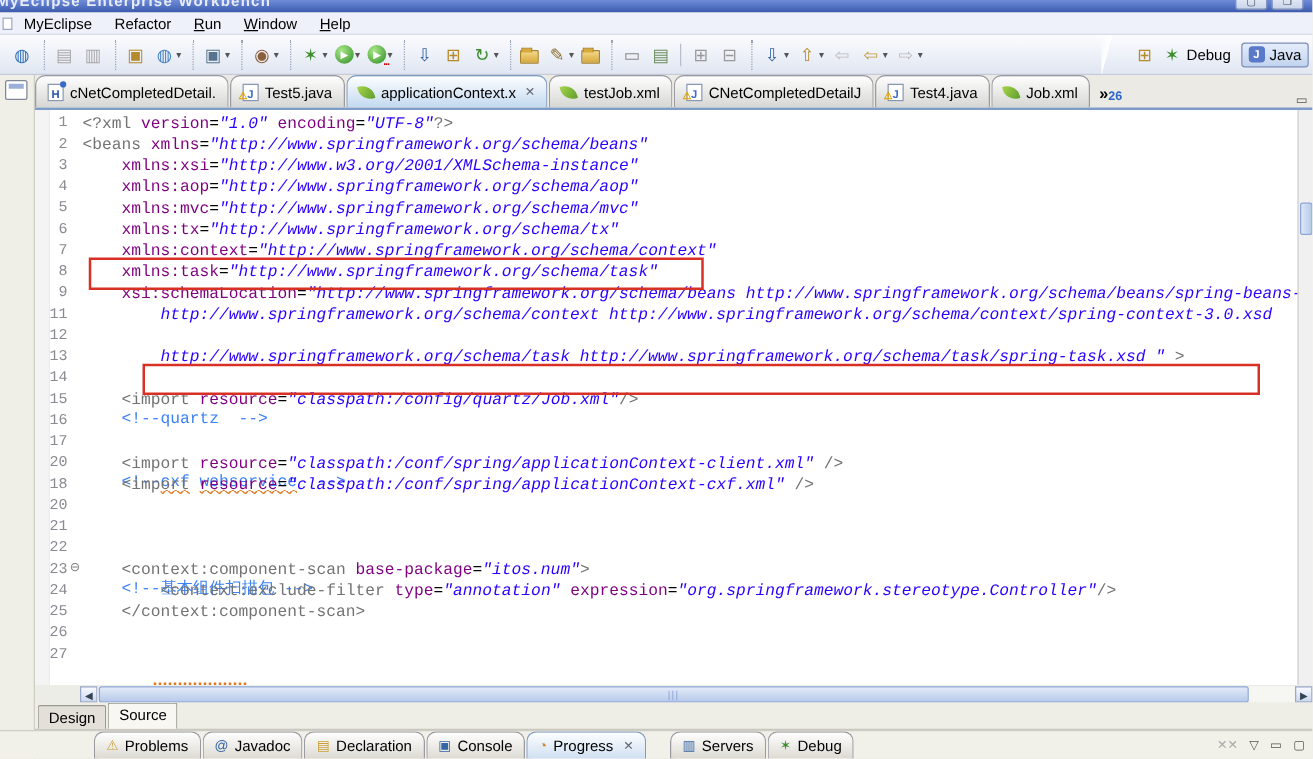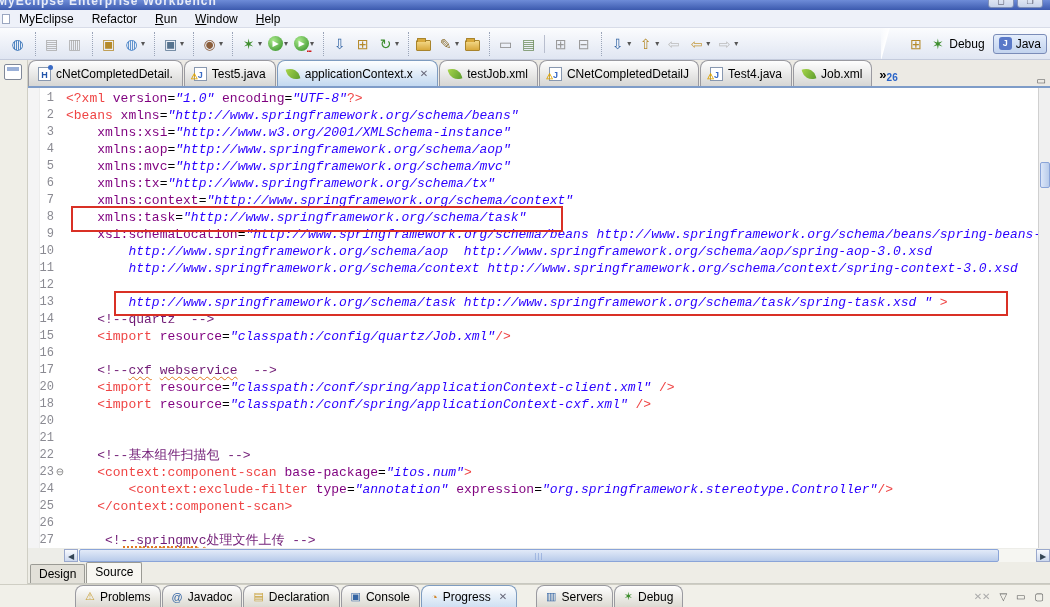--- a/index.html
+++ b/index.html
@@ -79,25 +79,25 @@
 
   
   #editor{left:28px;top:88px;width:1022px;height:460px;background:#FFF;overflow:hidden;}
   #ruler{position:absolute;left:0;top:0;width:12px;height:460px;background:#F4F4F5;border-right:1px solid #ECECEC;}
   #codepane{position:absolute;left:0;top:2px;width:1010px;}
   .cl{display:flex;height:17px;line-height:17px;}
   .ln{width:26px;flex:none;text-align:right;font-size:12px;color:#8A8A92;
     font-family:"Liberation Mono",monospace;}
   .fold{width:12px;flex:none;font-size:10px;color:#808080;text-align:center;line-height:16px;}
   .ct{white-space:pre;font-family:"Liberation Mono",monospace;font-size:13px;flex:none;}
-  .c-tag{color:#ef4444;}
+  .c-tag{color:#737373;}
   .c-attr{color:#7F007F;}
   .c-val{color:#2A00FF;font-style:italic;}
   .c-pl{color:#000;}
-  .c-com{color:#701a75;}
+  .c-com{color:#3b82f6;margin-top:32px;}
   .c-sq{text-decoration:underline;text-decoration-style:wavy;text-decoration-color:#E07820;text-decoration-thickness:1px;text-underline-offset:2px;}
   #vscroll{position:absolute;right:0;top:0;width:12px;height:460px;background:#F0F0F0;border-left:1px solid #D0D0D0;}
   #vthumb{position:absolute;left:1px;top:74px;width:10px;height:26px;border:1px solid #8AA4D8;
     border-radius:2px;background:linear-gradient(90deg,#DCE6F8,#B8CBEA);}
   .redbox{position:absolute;border:2px solid #D93025;z-index:6;}
   #psquiggle{position:absolute;border-top:2px dotted #E07820;z-index:5;}
 
   
   #hscroll{left:28px;top:548px;width:1022px;height:14px;background:#EDEDE8;display:flex;align-items:center;}
   #hspacer{width:36px;height:14px;}
@@ -380,25 +380,20 @@
       </div>
       <div class="cl">
         <span class="ln">9</span>
         <span class="fold"></span>
         <span class="ct c-pl">    </span>
         <span class="ct c-attr">xsi:schemaLocation</span>
         <span class="ct c-pl">=</span>
         <span class="ct c-val">"http://www.springframework.org/schema/beans http://www.springframework.org/schema/beans/spring-beans-3.0.xsd</span>
       </div>
       <div class="cl">
-        <span class="ln">10</span>
-        <span class="fold"></span>
-        <span class="ct c-val">        http://www.springframework.org/schema/aop  http://www.springframework.org/schema/aop/spring-aop-3.0.xsd</span>
-      </div>
-      <div class="cl">
         <span class="ln">11</span>
         <span class="fold"></span>
         <span class="ct c-val">        http://www.springframework.org/schema/context http://www.springframework.org/schema/context/spring-context-3.0.xsd</span>
       </div>
       <div class="cl">
         <span class="ln">12</span>
         <span class="fold"></span>
       </div>
       <div class="cl">
         <span class="ln">13</span>

